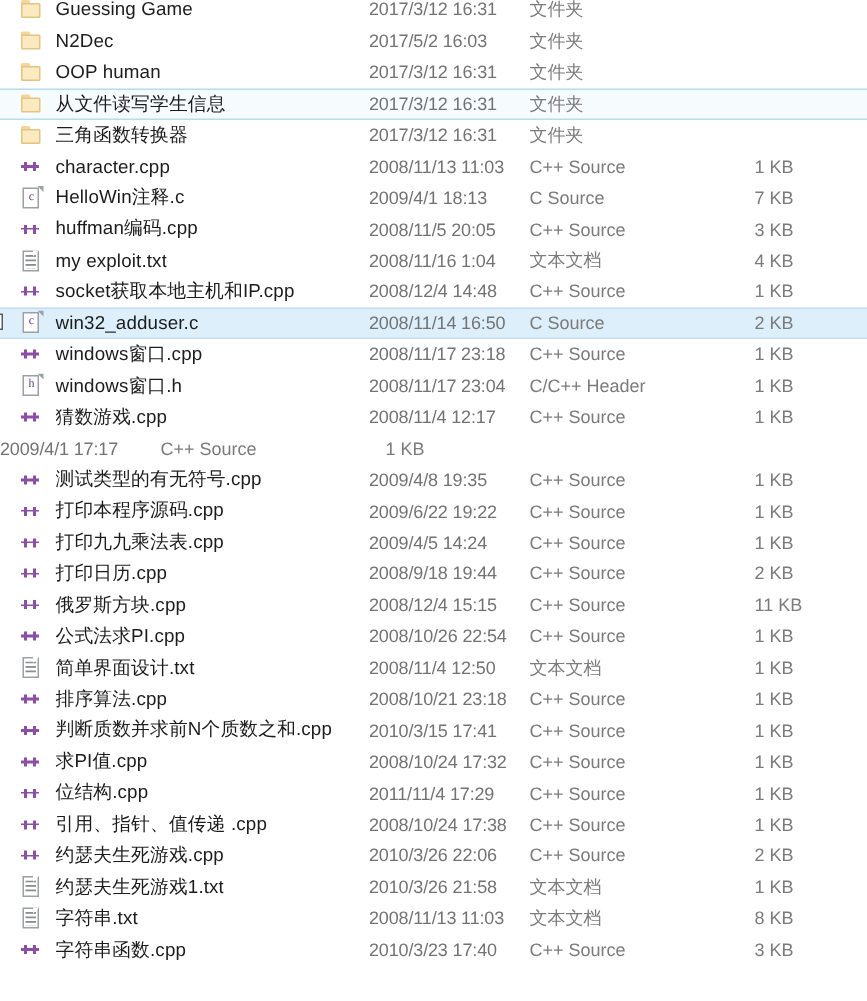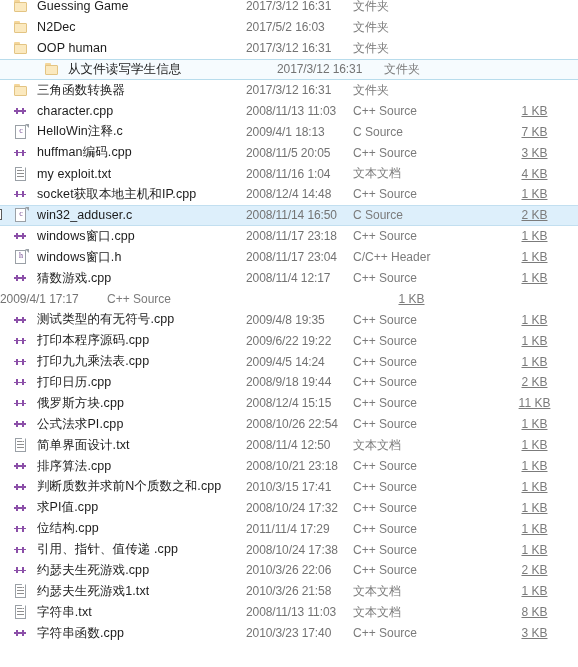--- a/index.html
+++ b/index.html
@@ -33,21 +33,20 @@
     padding-left: 0px;
     font-size: 12.5px;
     color: #1c1c1c;
     white-space: nowrap;
   }
 
   .row.hover {
     background: #f6fbfe;
     border-top: 1px solid #b8dcec;
     border-bottom: 1px solid #b8dcec;
-    padding-left: 31px;
   }
   .row.selected {
     background: #ddeffb;
     border-top: 1px solid #c2dff0;
     border-bottom: 1px solid #c2dff0;
   }
 
   
   .chk {
     width: 0px;
@@ -102,23 +101,22 @@
   .c-type {
     flex: 0 0 150px;
     color: #7b7b7b;
     font-size: 12px;
   }
   
   .c-size {
     flex: 1 1 auto;
     color: #7b7b7b;
     font-size: 12px;
-    text-align: center;
+    text-align: left;
     padding-right: 12px;
-    text-decoration: underline;
   }
 
   
   
   .ic-folder .tab {
     position: absolute;
     left: 1px; top: 2px;
     width: 6px; height: 2.5px;
     background: #f4d69a;
     border-radius: 1px 1px 0 0;

